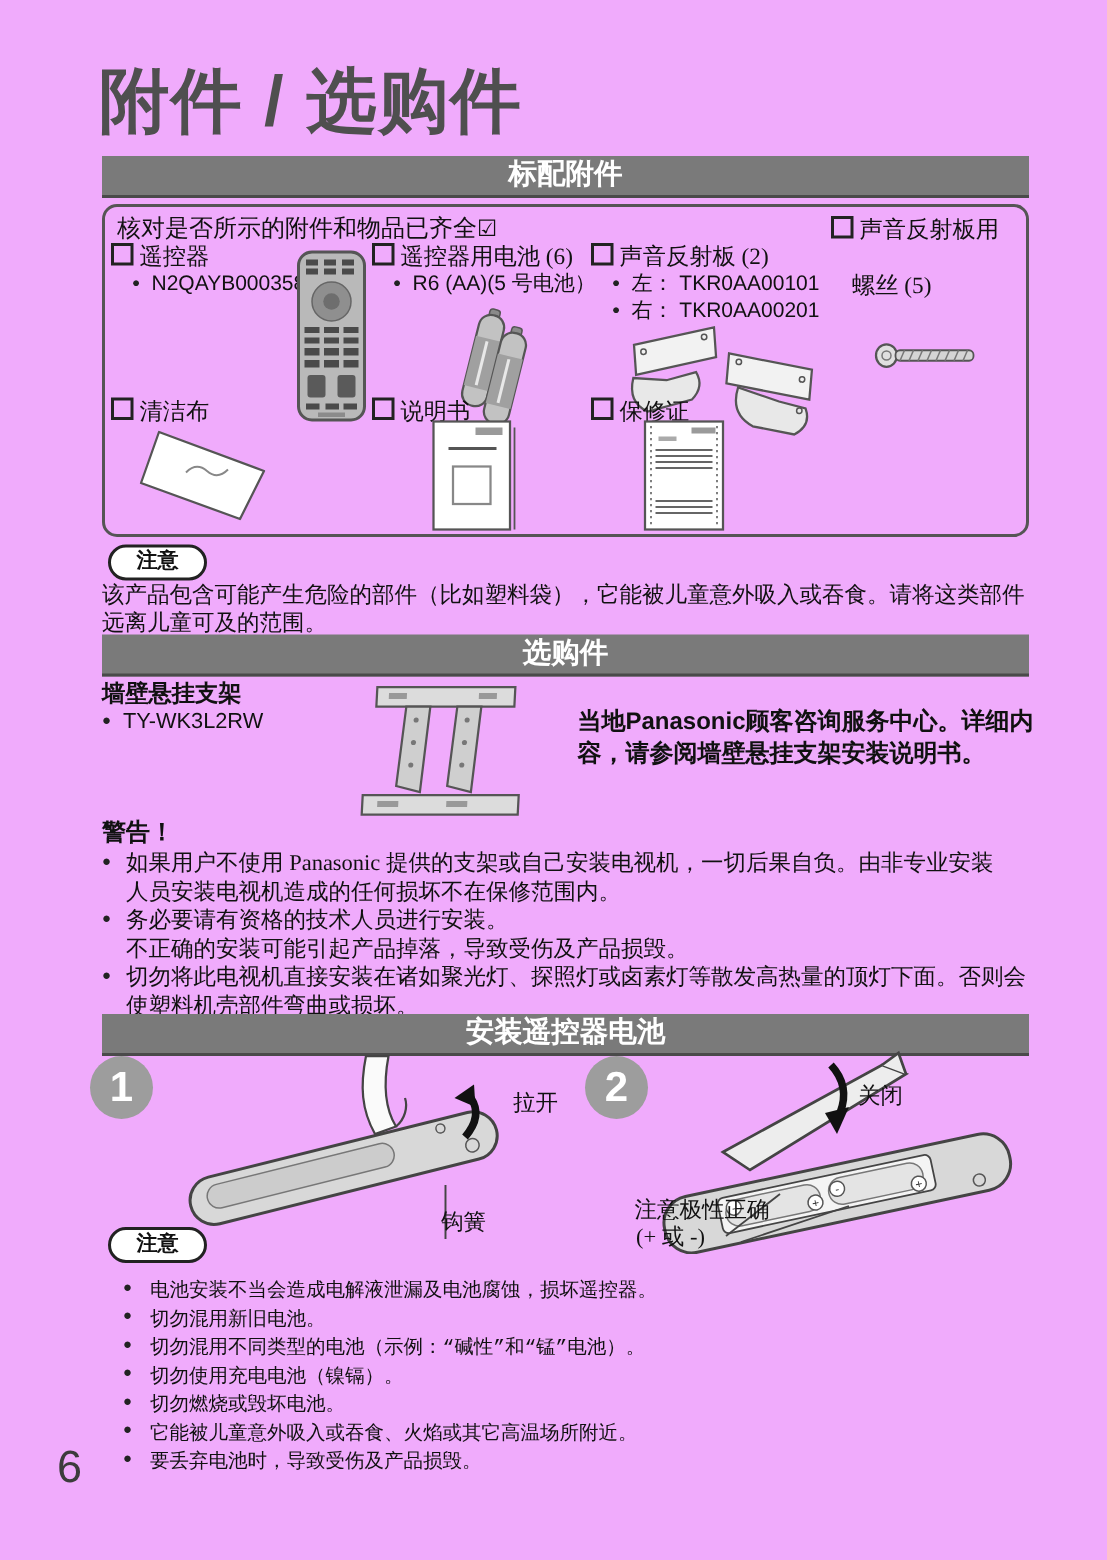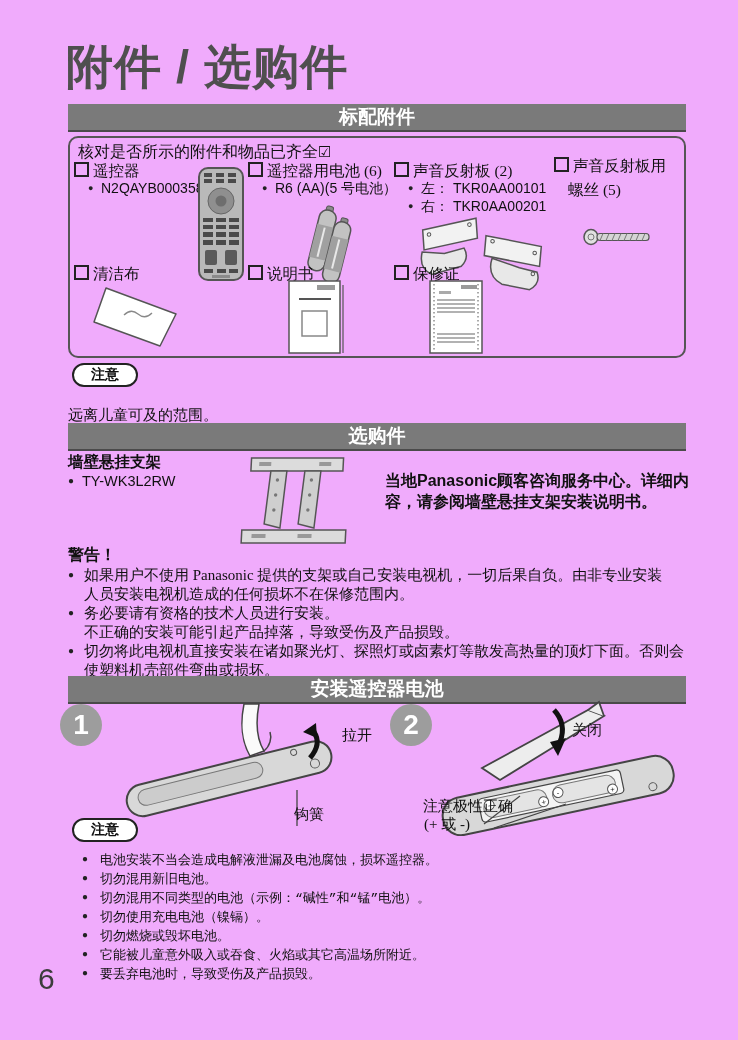--- a/index.html
+++ b/index.html
@@ -133,21 +133,21 @@
       <g transform="translate(70,16) rotate(5 30 30)">
         <polygon points="2,8 58,14 58,34 2,28" fill="#f2f2f2" stroke="#555" stroke-width="1.5"></polygon>
         <path d="M10,30 Q6,48 22,55 L50,58 Q61,51 56,40 L38,37 Z" fill="#e8e8e8" stroke="#555" stroke-width="1.5"></path>
         <circle cx="9" cy="13" r="1.8" fill="none" stroke="#555"></circle>
           <circle cx="52" cy="21" r="1.8" fill="none" stroke="#555"></circle>
           <circle cx="52" cy="42" r="1.8" fill="none" stroke="#555"></circle>
       </g>
     </svg>
   </div>
 
-  <div class="ilabel" style="left:554px;top:156px;text-align:right;">
+  <div class="ilabel" style="left:554px;top:143px;text-align:right;">
     <span class="cb"></span><span>声音反射板用</span>
   </div>
   <div class="ilabel2" style="left:568px;top:180px;">螺丝 (5)</div>
   <div class="abs" style="left:582px;top:226px;">
     <svg width="75" height="22" viewBox="0 0 75 22">
       <ellipse cx="9" cy="11" rx="7" ry="7.5" fill="#e0e0e0" stroke="#555" stroke-width="1.5"></ellipse>
       <circle cx="9" cy="11" r="3" fill="none" stroke="#777"></circle>
       <rect x="15" y="7.5" width="52" height="7" rx="3" fill="#d5d5d5" stroke="#555" stroke-width="1.2"></rect>
       <line x1="21" y1="7.5" x2="18" y2="14.5" stroke="#777"></line>
         <line x1="27" y1="7.5" x2="24" y2="14.5" stroke="#777"></line>
@@ -197,20 +197,21 @@
       <line x1="10" y1="34" x2="48" y2="34" stroke="#666" stroke-width="1.2"></line>
       <line x1="10" y1="56" x2="48" y2="56" stroke="#666" stroke-width="1.2"></line>
       <line x1="10" y1="60" x2="48" y2="60" stroke="#666" stroke-width="1.2"></line>
       <line x1="10" y1="64" x2="48" y2="64" stroke="#666" stroke-width="1.2"></line>
       <line x1="7" y1="6" x2="7" y2="72" stroke="#555" stroke-dasharray="1.5,2.5"></line>
       <line x1="51" y1="6" x2="51" y2="72" stroke="#555" stroke-dasharray="1.5,2.5"></line>
     </svg>
   </div>
 
   <div class="note-badge" style="left:72px;top:363px;">注意</div>
+  <div class="body-line" style="left:68px;top:387px;">该产品包含可能产生危险的部件（比如塑料袋），它能被儿童意外吸入或吞食。请将这类部件</div>
   <div class="body-line" style="left:68px;top:406px;">远离儿童可及的范围。</div>
 
   <div class="bar" style="top:423px;">
     <span>选购件</span>
   </div>
   <div class="opt-name">墙壁悬挂支架</div>
   <div class="opt-code">TY-WK3L2RW</div>
   <div class="abs" style="left:240px;top:450px;">
     <svg width="115" height="98" viewBox="0 0 115 98">
       <g transform="skewX(-3)">

